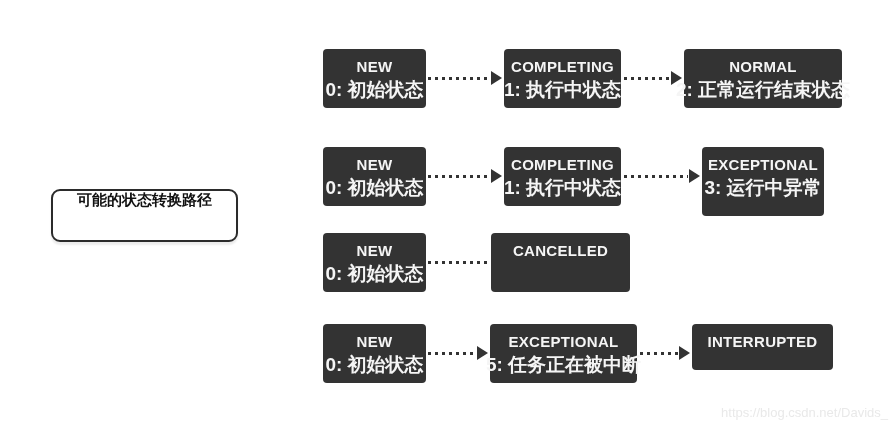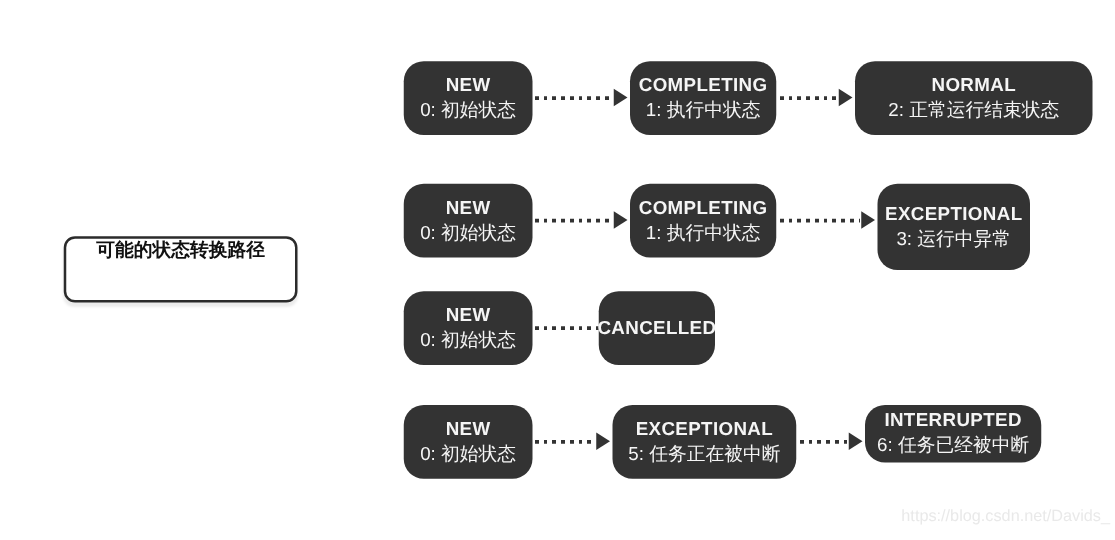--- a/index.html
+++ b/index.html
@@ -17,36 +17,36 @@
   .canvas{
     position:relative;
     width:892px;height:432px;
     background:var(--canvas-background);
     overflow:hidden;
   }
   .node{
     position:absolute;
     background:var(--node-background);
     color:var(--node-text);
-    border-radius:16px;
+    border-radius:4px;
     display:flex;flex-direction:column;
-    align-items:center;justify-content:center;
+    align-items:center;justify-content:flex-start;
     text-align:center;
     line-height:1.32;
-    padding:20px 6px;
+    padding:8px 6px;
   }
   .node-title{
     font-size:15px;
     font-weight:bold;
     letter-spacing:.3px;
     white-space:nowrap;
   }
   .node-sub{
-    font-size:15px;
-    font-weight:normal;
+    font-size:19px;
+    font-weight:bold;
     white-space:nowrap;
   }
   .arrow{
     position:absolute;
     height:14px;
     display:flex;
     align-items:center;
   }
   .arrow .dots{
     flex:1;
@@ -102,21 +102,21 @@
     <div class="head"></div>
   </div>
   <div class="node" style="left:504px;top:49px;width:117px;height:59px">
     <div class="node-title">COMPLETING</div>
     <div class="node-sub">1: 执行中状态</div>
   </div>
   <div class="arrow" style="left:624px;top:71px;width:58px">
     <div class="dots"></div>
     <div class="head"></div>
   </div>
-  <div class="node" style="left:684px;top:49px;width:190px;height:59px">
+  <div class="node" style="left:684px;top:49px;width:158px;height:59px">
     <div class="node-title">NORMAL</div>
     <div class="node-sub">2: 正常运行结束状态</div>
   </div>
 
   <div class="node" style="left:323px;top:147px;width:103px;height:59px">
     <div class="node-title">NEW</div>
     <div class="node-sub">0: 初始状态</div>
   </div>
   <div class="arrow" style="left:428px;top:169px;width:74px">
     <div class="dots"></div>
@@ -136,21 +136,21 @@
   </div>
 
   <div class="node" style="left:323px;top:233px;width:103px;height:59px">
     <div class="node-title">NEW</div>
     <div class="node-sub">0: 初始状态</div>
   </div>
   <div class="arrow" style="left:428px;top:255px;width:75px">
     <div class="dots"></div>
     <div class="head"></div>
   </div>
-  <div class="node" style="left:479px;top:233px;width:93px;height:59px">
+  <div class="node" style="left:491px;top:233px;width:139px;height:59px">
     <div class="node-title">CANCELLED</div>
   </div>
 
   <div class="node" style="left:323px;top:324px;width:103px;height:59px">
     <div class="node-title">NEW</div>
     <div class="node-sub">0: 初始状态</div>
   </div>
   <div class="arrow" style="left:428px;top:346px;width:60px">
     <div class="dots"></div>
     <div class="head"></div>
@@ -158,18 +158,17 @@
   <div class="node" style="left:490px;top:324px;width:147px;height:59px">
     <div class="node-title">EXCEPTIONAL</div>
     <div class="node-sub">5: 任务正在被中断</div>
   </div>
   <div class="arrow" style="left:640px;top:346px;width:50px">
     <div class="dots"></div>
     <div class="head"></div>
   </div>
   <div class="node" style="left:692px;top:324px;width:141px;height:46px">
     <div class="node-title">INTERRUPTED</div>
-    <div class="node-sub">6: 任务已经被中断</div>
   </div>
 
   <div class="watermark">https://blog.csdn.net/Davids_</div>
 
 </div>
 
 </body></html>

